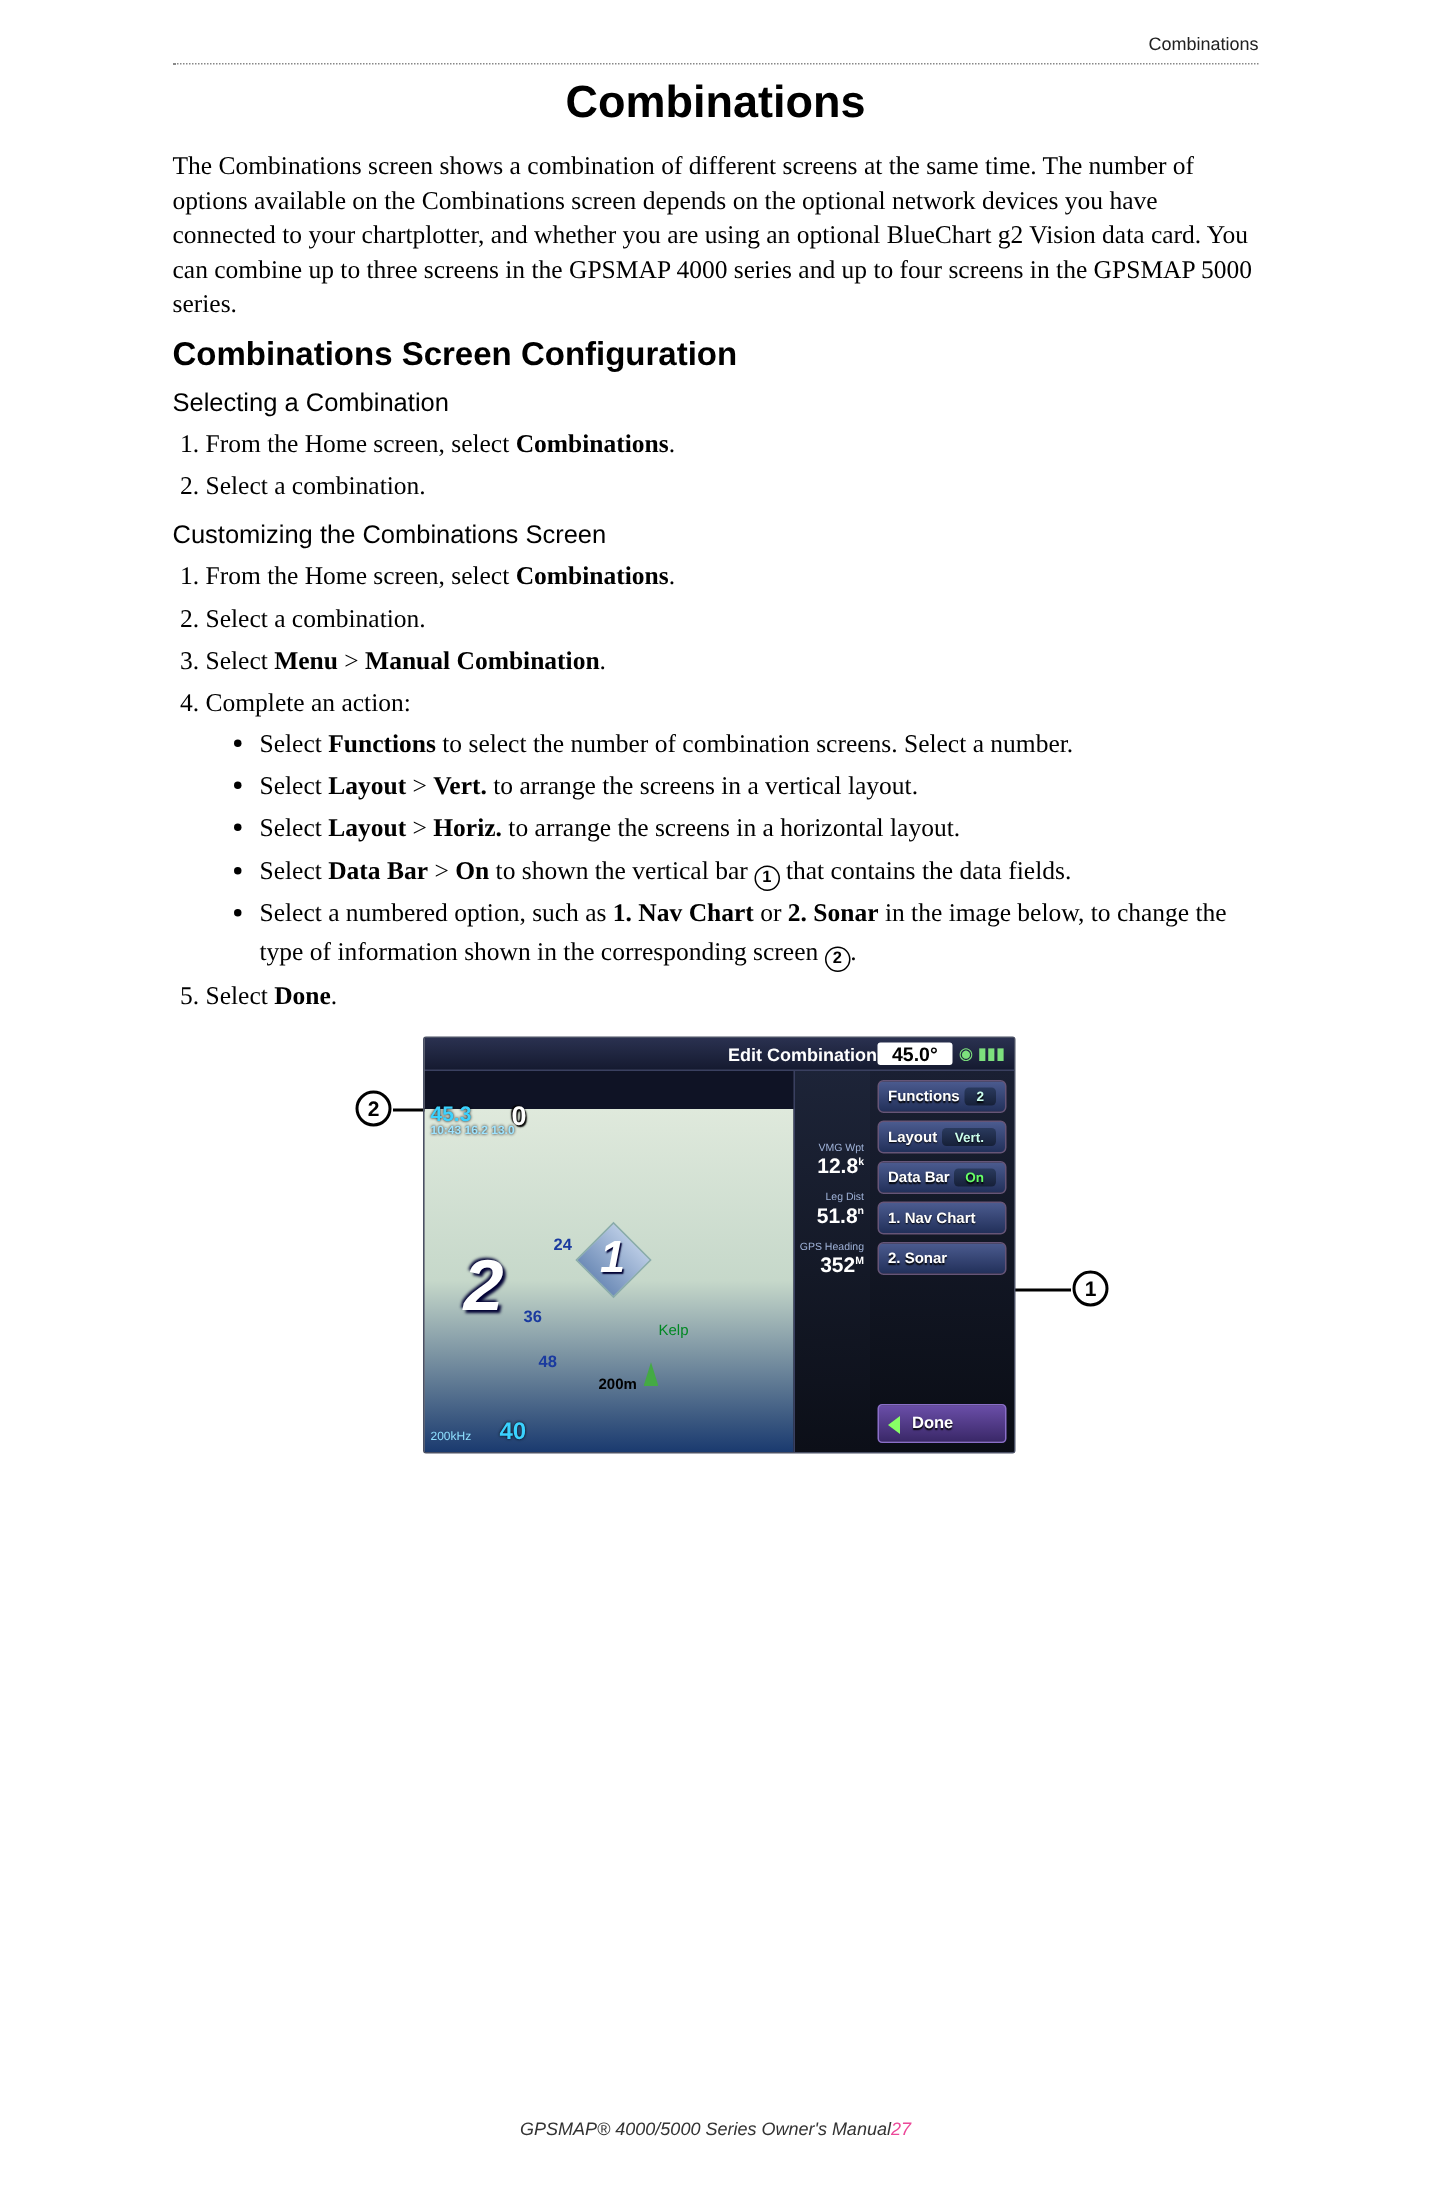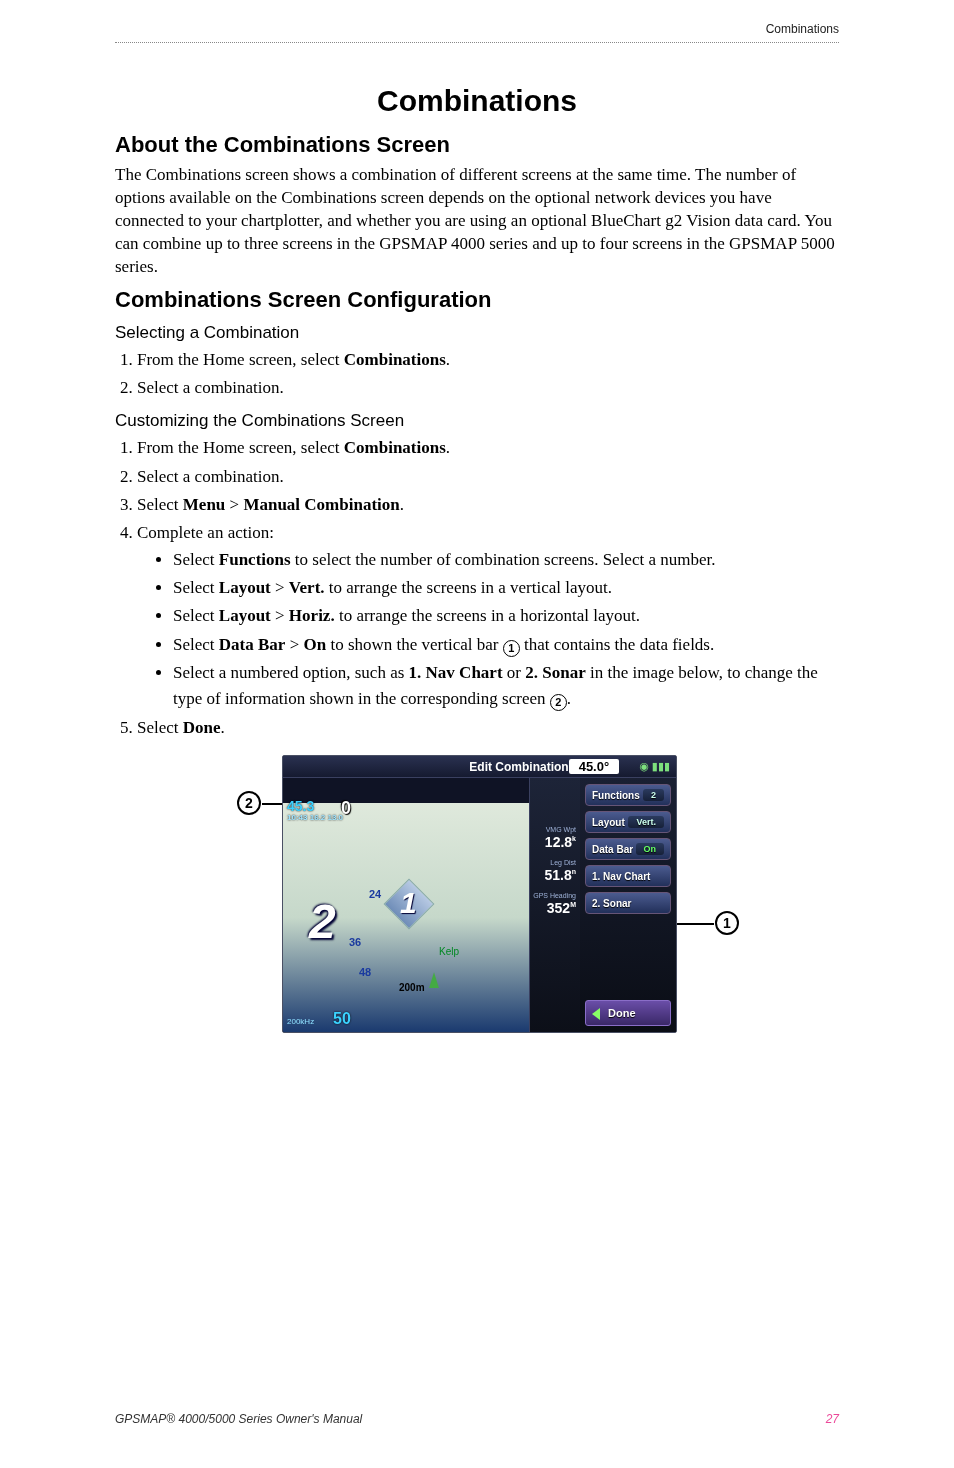--- a/index.html
+++ b/index.html
@@ -1,38 +1,38 @@
 <!DOCTYPE html>
 <html><head>
 <meta charset="utf-8">
 <style>
   * { box-sizing: border-box; margin: 0; padding: 0; }
   html, body { width: 954px; height: 1468px; background: #fff; font-family: "Times New Roman", Times, serif; color: #000; }
-  .page { position: relative; width: 954px; height: 1468px; padding: 60px 115px 0 115px; }
+  .page { position: relative; width: 954px; height: 1468px; padding: 28px 115px 0 115px; }
   .header-right { position: absolute; top: 22px; right: 115px; font-family: Arial, Helvetica, sans-serif; font-size: 12px; color: #222; }
   .top-rule { position: absolute; top: 42px; left: 115px; right: 115px; border-top: 1px dotted #888; }
   h1.title { font-family: Arial, Helvetica, sans-serif; font-weight: bold; font-size: 30px; text-align: center; margin-top: 24px; margin-bottom: 14px; }
   h2.section { font-family: Arial, Helvetica, sans-serif; font-weight: bold; font-size: 22px; margin-top: 8px; margin-bottom: 6px; }
   p.body { font-size: 17px; line-height: 1.35; }
   h3.sub { font-family: Arial, Helvetica, sans-serif; font-weight: normal; font-size: 17px; margin-top: 10px; margin-bottom: 4px; }
   ol.steps { list-style: decimal; padding-left: 22px; font-size: 17px; line-height: 1.55; }
   ol.steps > li { margin-bottom: 2px; }
   ul.sub { list-style: disc; padding-left: 36px; font-size: 17px; line-height: 1.55; }
   ul.sub > li { margin-bottom: 2px; }
   .b { font-weight: bold; }
   .circled { display: inline-block; width: 17px; height: 17px; border: 1.6px solid #000; border-radius: 50%; text-align: center; font-family: Arial, sans-serif; font-size: 11px; line-height: 15px; vertical-align: -2px; font-weight: bold; }
   
-  .footer { position: absolute; bottom: 42px; left: 115px; right: 115px; display: flex; justify-content: space-between; font-family: Arial, Helvetica, sans-serif; font-size: 12px; font-style: italic; color: #333; }
+  .footer { position: absolute; bottom: 42px; left: 115px; right: 115px; display: flex; justify-content: center; font-family: Arial, Helvetica, sans-serif; font-size: 12px; font-style: italic; color: #333; }
   .footer .pn { font-style: italic; color: #ec4899; }
   
   .figwrap { position: relative; width: 480px; margin: 14px auto 0 auto; }
   .dev { position: absolute; left: 45px; top: 0; width: 395px; height: 278px; background: linear-gradient(#1a1f2e,#0b0e15); border: 1px solid #4a5064; border-radius: 2px; overflow: hidden; font-family: Arial, sans-serif; }
   .dev-top { display:flex; align-items:center; height: 22px; background: linear-gradient(#2a3150,#151a30); border-bottom:1px solid #3a4060; color:#fff; font-size:12px; padding:0 6px; justify-content:flex-end; }
   .dev-top .ttl { font-weight:bold; }
-  .dev-top .rt { display:flex; align-items:center; gap:20px; }
+  .dev-top .rt { display:flex; align-items:center; gap:4px; }
   .dev-top .deg { background:#fff; color:#000; padding:0 10px; border-radius:2px; font-weight:bold; font-size:13px; }
   .sat { color:#7de07d; font-size:11px; }
   .dev-body { display:flex; height: calc(100% - 22px); }
   .chartpane { position:relative; width: 247px; background: linear-gradient(180deg,#0f1325 0%, #0f1325 10%, #dfe9dc 10%, #c6d8ca 55%, #1a3a6f 100%); border-right:1px solid #3a4060; }
   .chartpane .depth { position:absolute; left:4px; top:20px; color:#3bd2ff; font-size:14px; font-weight:bold; text-shadow:0 0 2px #000; }
   .chartpane .depth .sm { font-size:8px; color:#9fe4ff; display:block; line-height:1; }
   .chartpane .zero { position:absolute; left:58px; top:20px; font-size:18px; font-weight:bold; color:#fff; text-shadow:1px 1px 1px #000,-1px -1px 1px #000; }
   .chartpane .bigtwo { position:absolute; left:26px; top:116px; font-size:48px; font-style:italic; font-weight:bold; color:#fff; text-shadow:2px 2px 2px #003,-1px -1px 2px #003; }
   .chartpane .num24 { position:absolute; left:86px; top:110px; color:#1a3a9f; font-size:11px; font-weight:bold; }
   .chartpane .num36 { position:absolute; left:66px; top:158px; color:#1a3a9f; font-size:11px; font-weight:bold; }
@@ -67,21 +67,20 @@
 </style>
 </head>
 <body>
 <div class="page">
 
 <div class="header-right">Combinations</div>
 <div class="top-rule"></div>
 
 <h1 class="title">Combinations</h1>
 
-<h2 class="section">About the Combinations Screen</h2>
 <p class="body">The Combinations screen shows a combination of different screens at the same time. The number of options available on the Combinations screen depends on the optional network devices you have connected to your chartplotter, and whether you are using an optional BlueChart g2 Vision data card. You can combine up to three screens in the GPSMAP 4000 series and up to four screens in the GPSMAP 5000 series.</p>
 
 <h2 class="section">Combinations Screen Configuration</h2>
 
 <h3 class="sub">Selecting a Combination</h3>
 <ol class="steps">
   <li><span>From the Home screen, select </span><span class="b">Combinations</span><span>.</span></li>
   <li>Select a combination.</li>
 </ol>
 
@@ -127,21 +126,21 @@
           <div class="one-marker">
                 <div class="dia"></div>
                 <span class="onel">1</span>
               </div>
           <span class="bigtwo">2</span>
           <span class="num36">36</span>
           <span class="num48">48</span>
           <span class="kelp">Kelp</span>
           <div class="boat"></div>
           <span class="scale">200m</span>
-          <span class="sixty">50</span>
+          <span class="sixty">40</span>
           <span class="bottom-left">200kHz</span>
         </div>
         <div class="databar">
           <div class="df"><span class="dl">VMG Wpt</span><span class="dv"><span>12.8</span><sup style="font-size:7px">k</sup></span></div>
           <div class="df"><span class="dl">Leg Dist</span><span class="dv"><span>51.8</span><sup style="font-size:7px">n</sup></span></div>
           <div class="df"><span class="dl">GPS Heading</span><span class="dv"><span>352</span><sup style="font-size:7px">M</sup></span></div>
         </div>
         <div class="menupane">
           <div class="mb">
                 <span>Functions</span>

